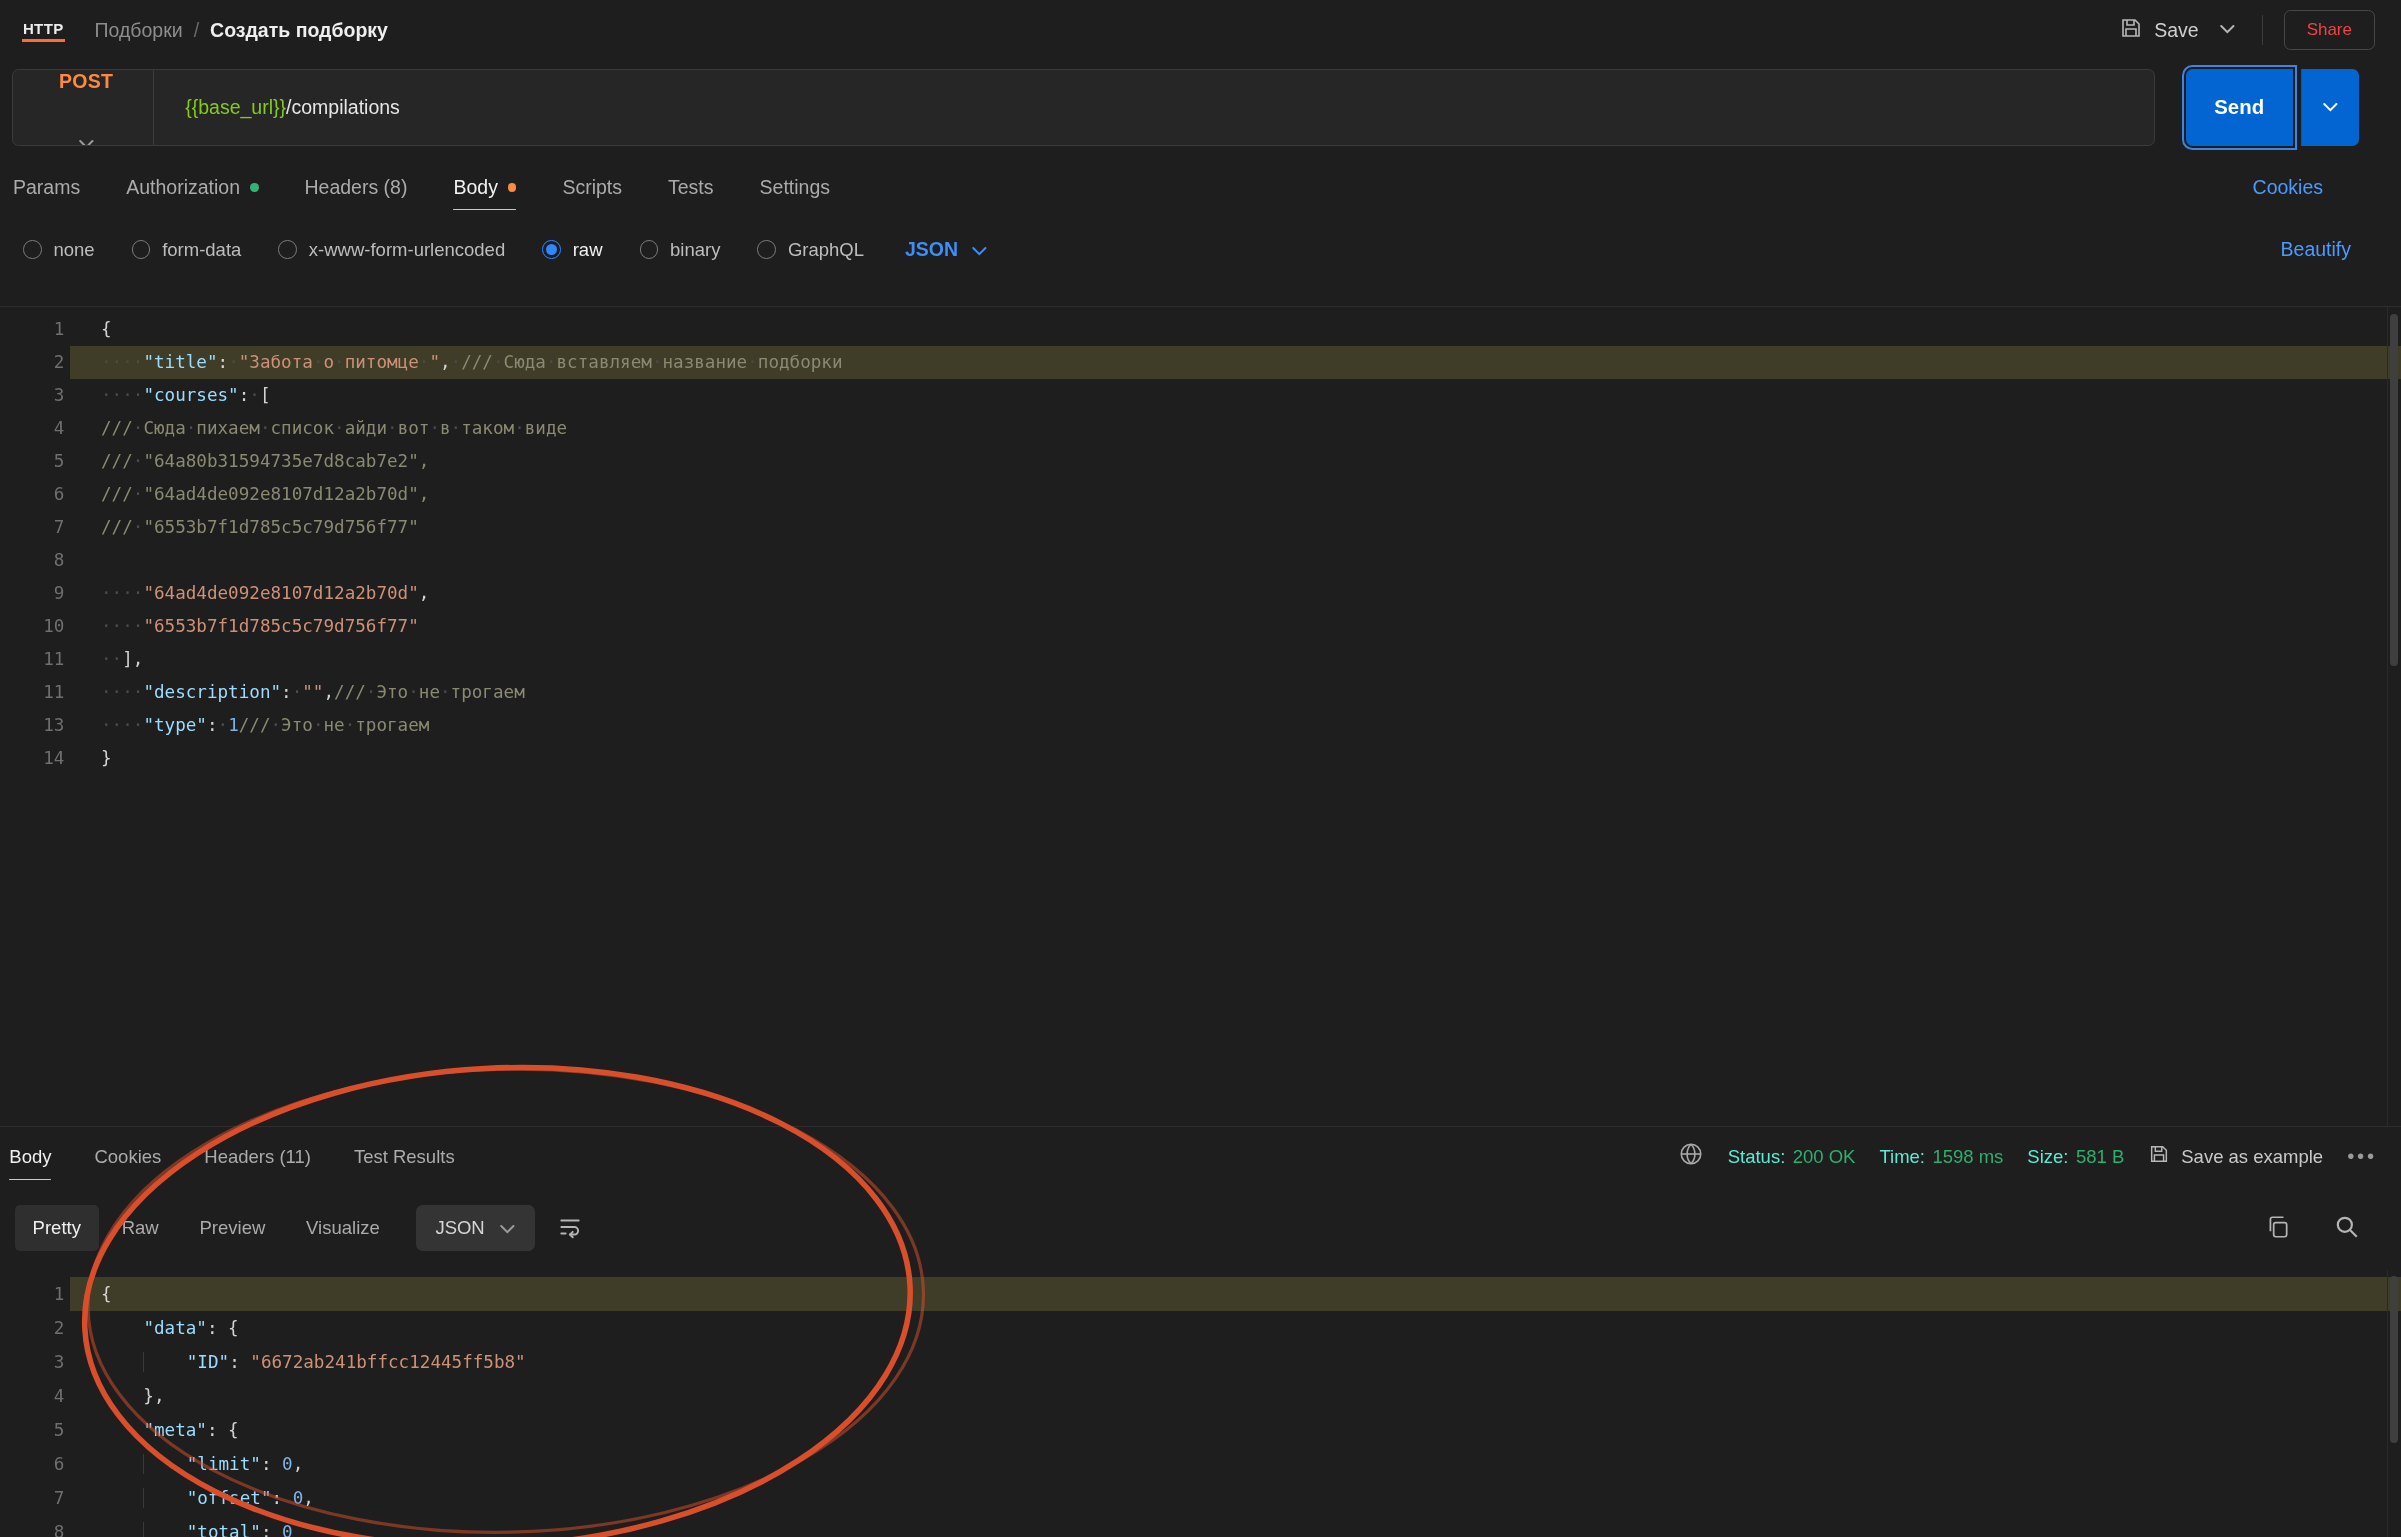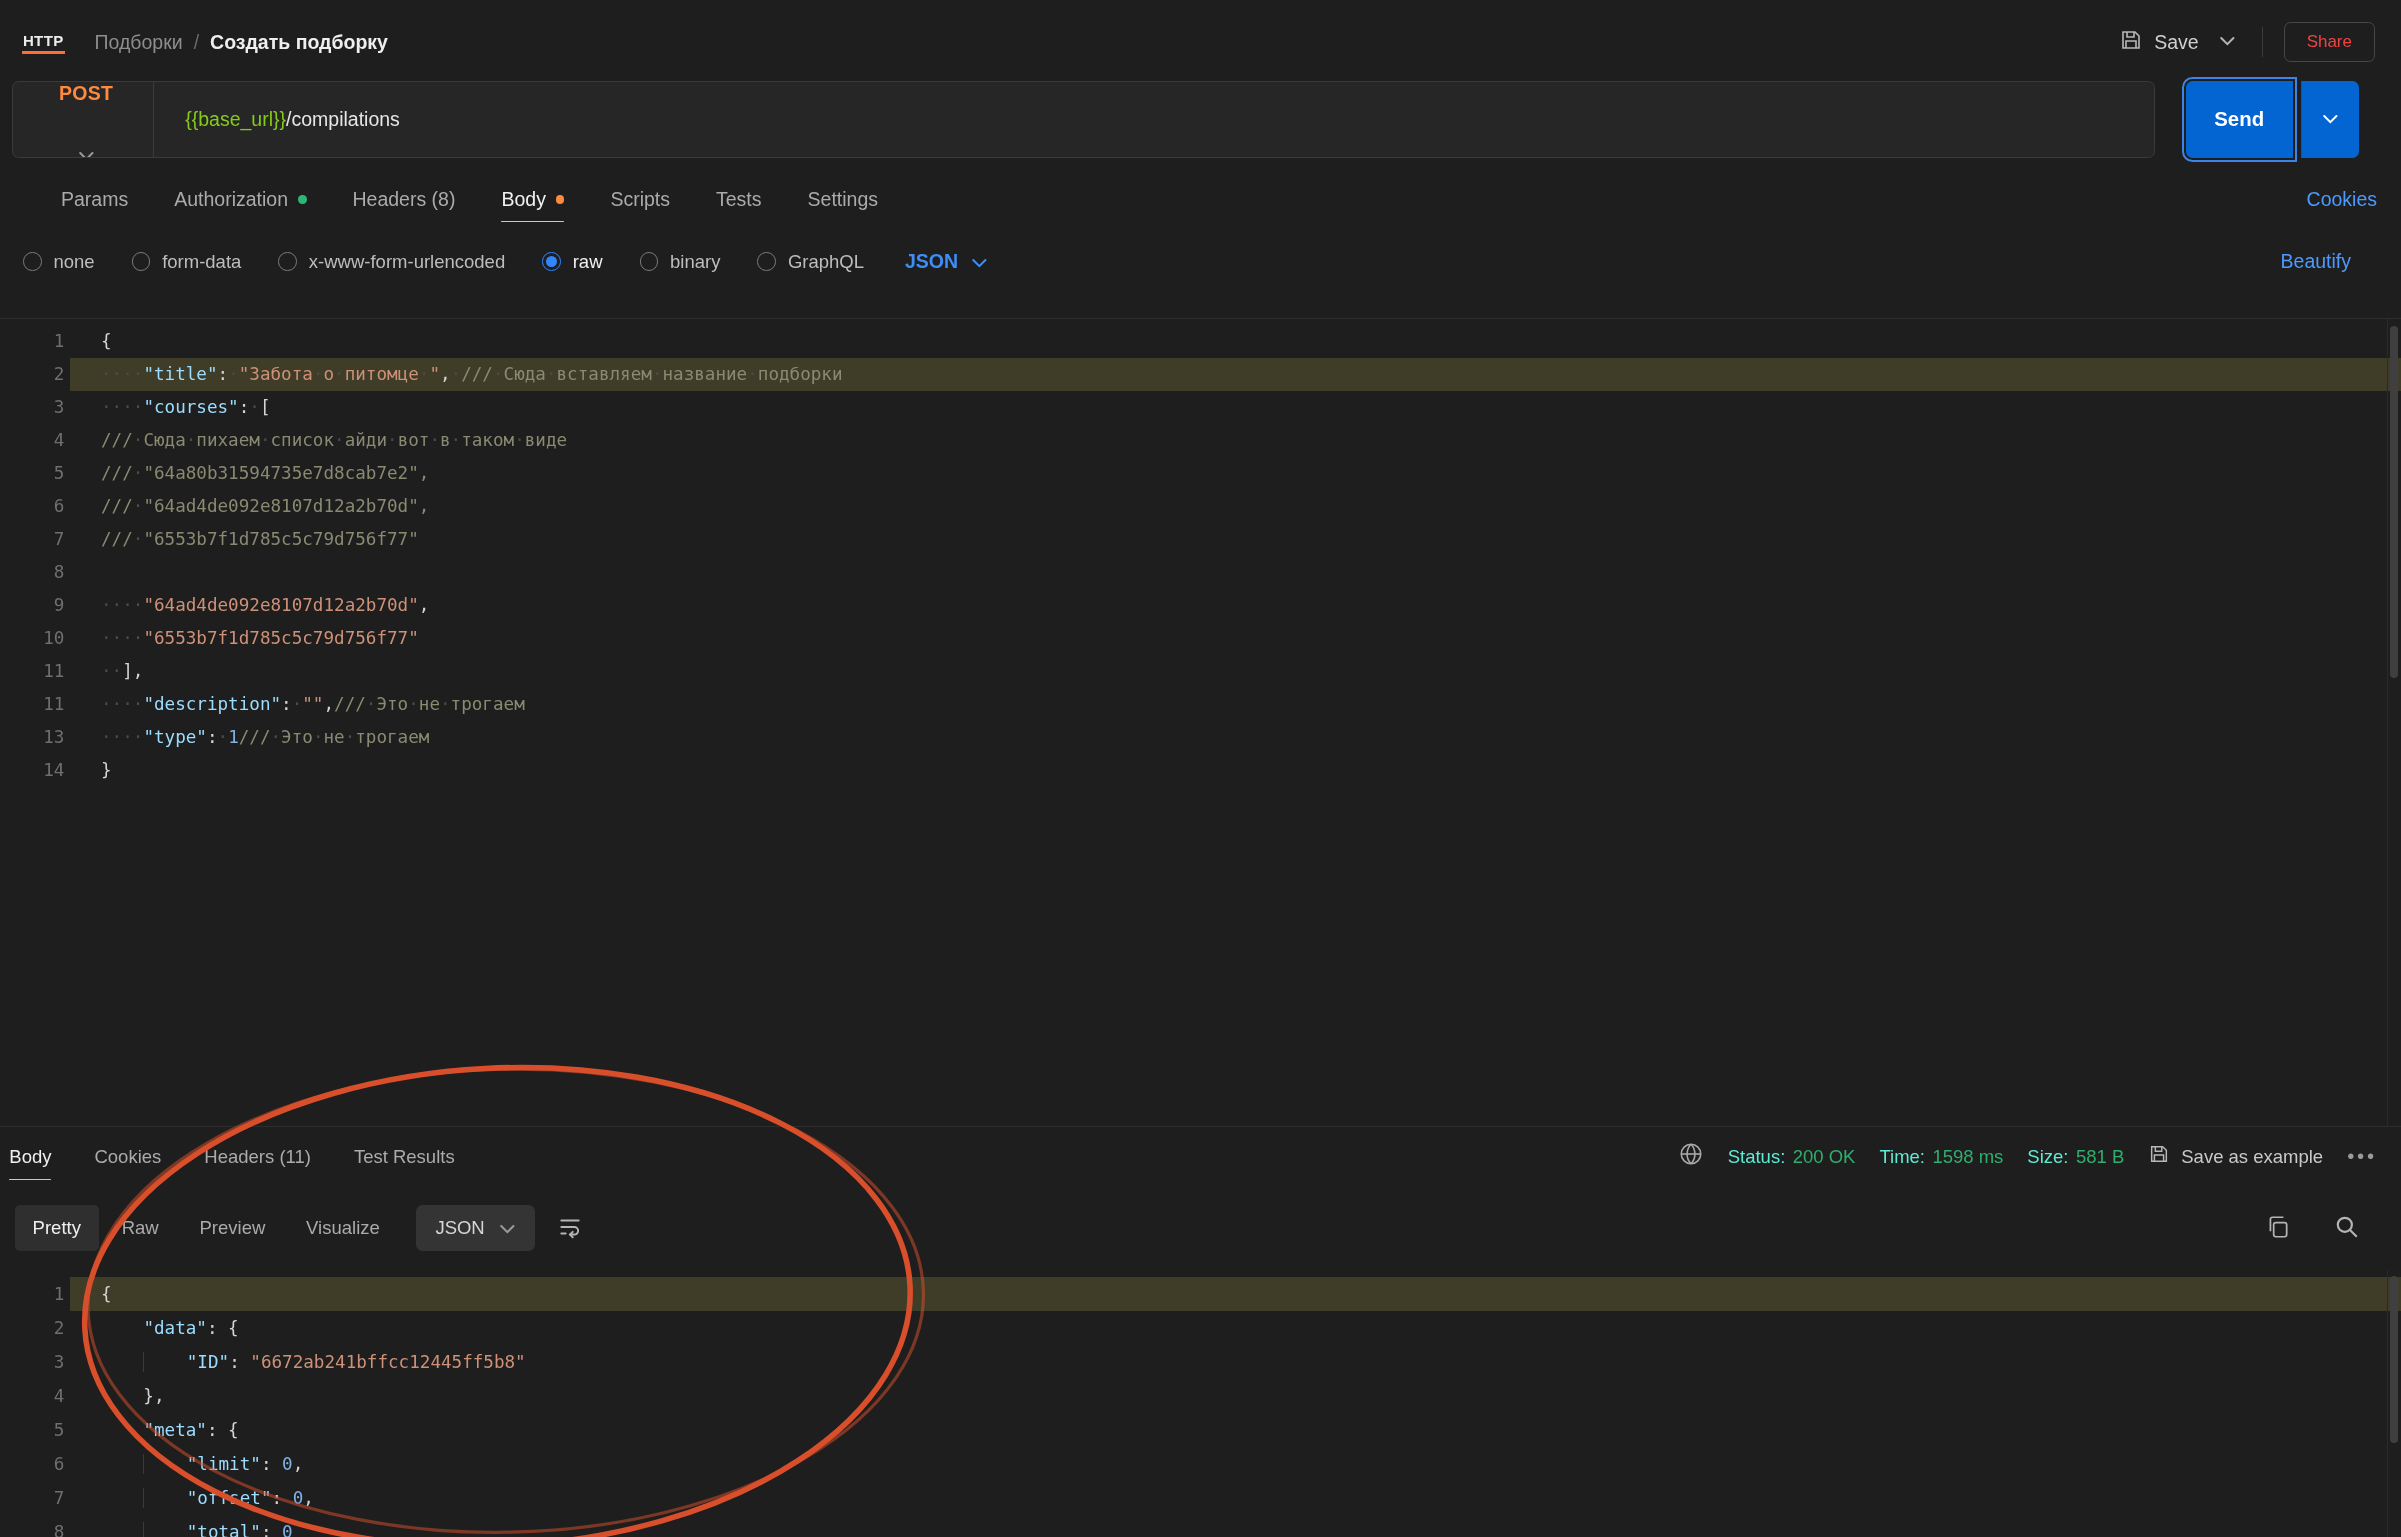--- a/index.html
+++ b/index.html
@@ -1,21 +1,21 @@
 <!DOCTYPE html>
 <html style="font-size:15px"><head>
 <meta charset="utf-8">
 <style>
   * { margin:0; padding:0; box-sizing:border-box; }
   html, body { width:2401px; height:1538px; background:#1e1e1e; overflow:hidden; }
   body { font-family:"Liberation Sans", sans-serif; color:#d0d0d0; }
   .app { position:relative; width:2401px; height:1538px; display:flex; flex-direction:column; background:#1e1e1e; overflow:hidden; }
 
   
-  .topbar { flex:none; height:54px; display:flex; align-items:center; justify-content:space-between; padding:6px 26px 0 22px;margin-top:12px; }
+  .topbar { flex:none; height:54px; display:flex; align-items:center; justify-content:space-between; padding:6px 26px 0 22px; }
   .topbar-left { display:flex; align-items:center; gap:30px; }
   .logo { font-size:15px; font-weight:bold; color:#ececec; border-bottom:3.7px solid #ff6c37; padding:1.9px 0.9px 2.8px 0.9px; letter-spacing:0.4px; }
   .breadcrumb { display:flex; align-items:center; gap:11px; font-size:19.5px; }
   .crumb-parent { color:#8d8d8d; }
   .crumb-sep { color:#6a6a6a; }
   .crumb-current { color:#efefef; font-weight:700; }
   .topbar-right { display:flex; align-items:center; gap:15px; }
   .save-btn { display:flex; align-items:center; gap:11px; color:#cfcfcf; font-size:19.5px; background:none; border:none; }
   .chev-btn { background:none; border:none; color:#b5b5b5; display:flex; align-items:center; padding:5.6px; }
   .tb-divider { width:0.9px; height:30px; background:#3c3c3c; margin:0 5.6px; }
@@ -27,21 +27,21 @@
   .method { display:flex; align-items:center; gap:44px; padding:0 40px 0 46px; align-self:stretch; background:none; border:none;flex-direction:column; }
   .method-label { color:#ff8a3d; font-size:19.5px; font-weight:700; letter-spacing:0.3px; }
   .vdiv { width:0.9px; align-self:stretch; background:#3a3a3a; }
   .url-text { padding-left:31px; font-size:19.5px; color:#e6e6e6; white-space:nowrap; }
   .url-var { color:#84cc16; }
   .send-group { flex:none; display:flex; align-items:stretch; height:77px; margin-top:0; }
   .send-main { width:107px; background:#0265d2; color:#ffffff; font-size:20.4px; font-weight:700; border:none; border-radius:6.5px 0 0 6.5px; outline:2.8px solid #3d84e6; outline-offset:2.8px; }
   .send-caret { width:58px; margin-left:8.3px; background:#0265d2; border:none; border-left:0.9px solid #0a55b0; border-radius:0 6.5px 6.5px 0; display:flex; align-items:center; justify-content:center; color:#fff; }
 
   
-  .req-tabs-row { flex:none; height:57px; display:flex; align-items:stretch; padding:0 24px 0 13px; font-size:19.5px;margin-left:48px; }
+  .req-tabs-row { flex:none; height:57px; display:flex; align-items:stretch; padding:0 78px 0 13px; font-size:19.5px; }
   .req-tabs { display:flex; align-items:stretch; gap:46px; }
   .req-tab { display:flex; align-items:center; gap:10.2px; color:#ababab; position:relative; cursor:default; }
   .req-tab.active { color:#f2f2f2; }
   .req-tab.active::after { content:""; position:absolute; left:0; right:0; bottom:5.6px; height:1.9px; background:#c9c9c9; border-radius:0.9px; }
   .dot { width:8.3px; height:8.3px; border-radius:50%; }
   .dot.green { background:#2db574; }
   .dot.orange { background:#ff8a3d; }
   .right-link { margin-left:auto; align-self:center; color:#4c9aff; font-size:19.5px; }
 
   

